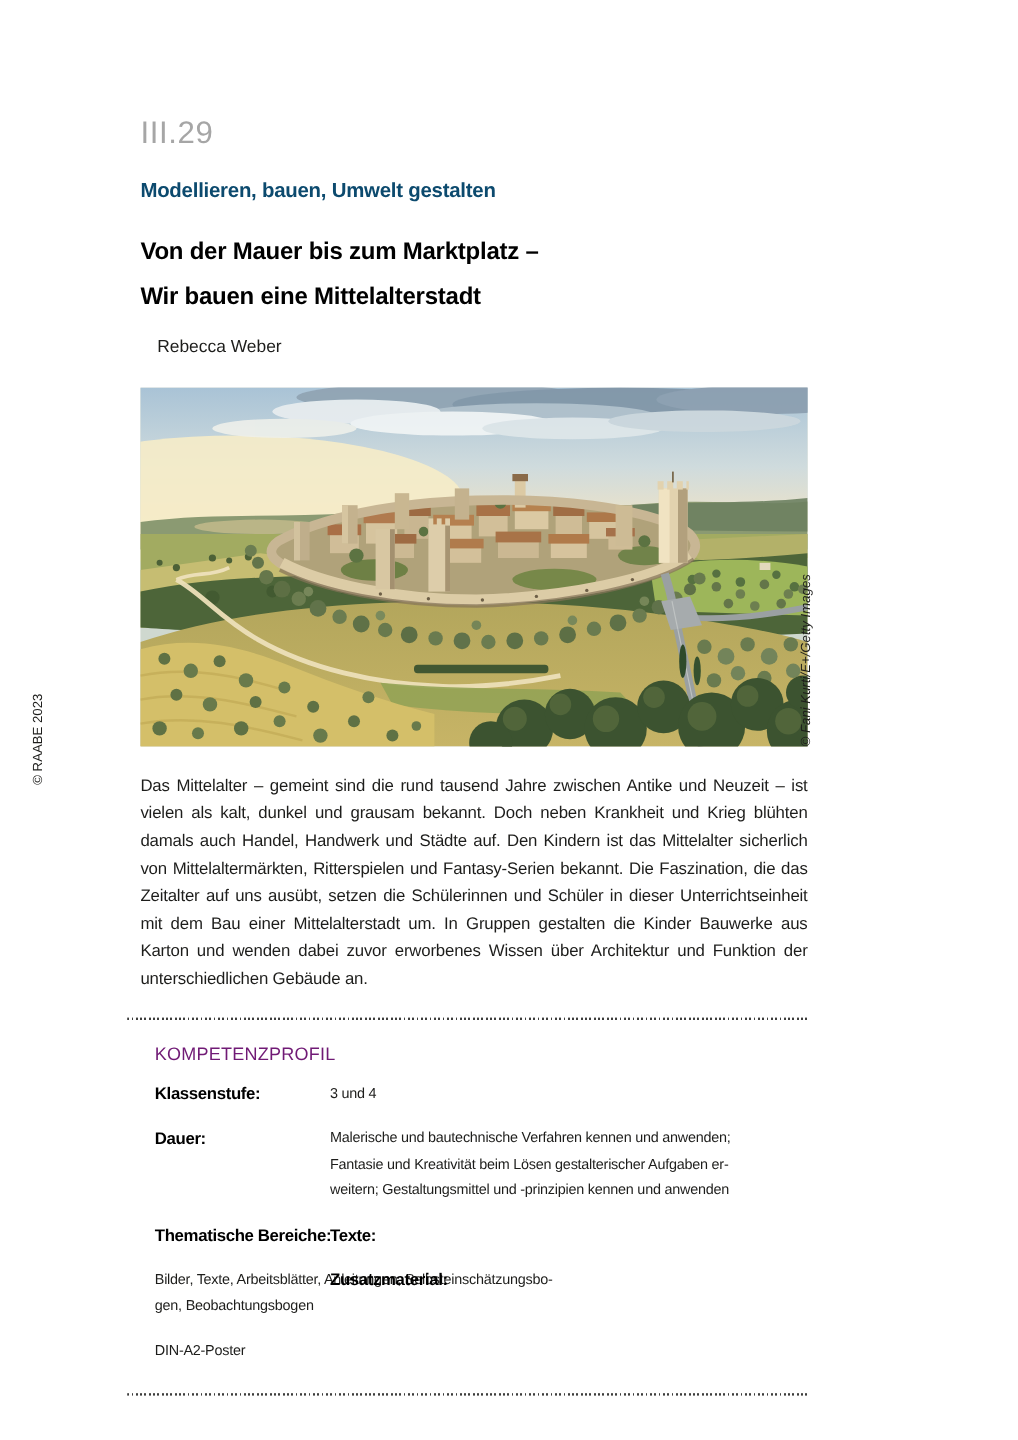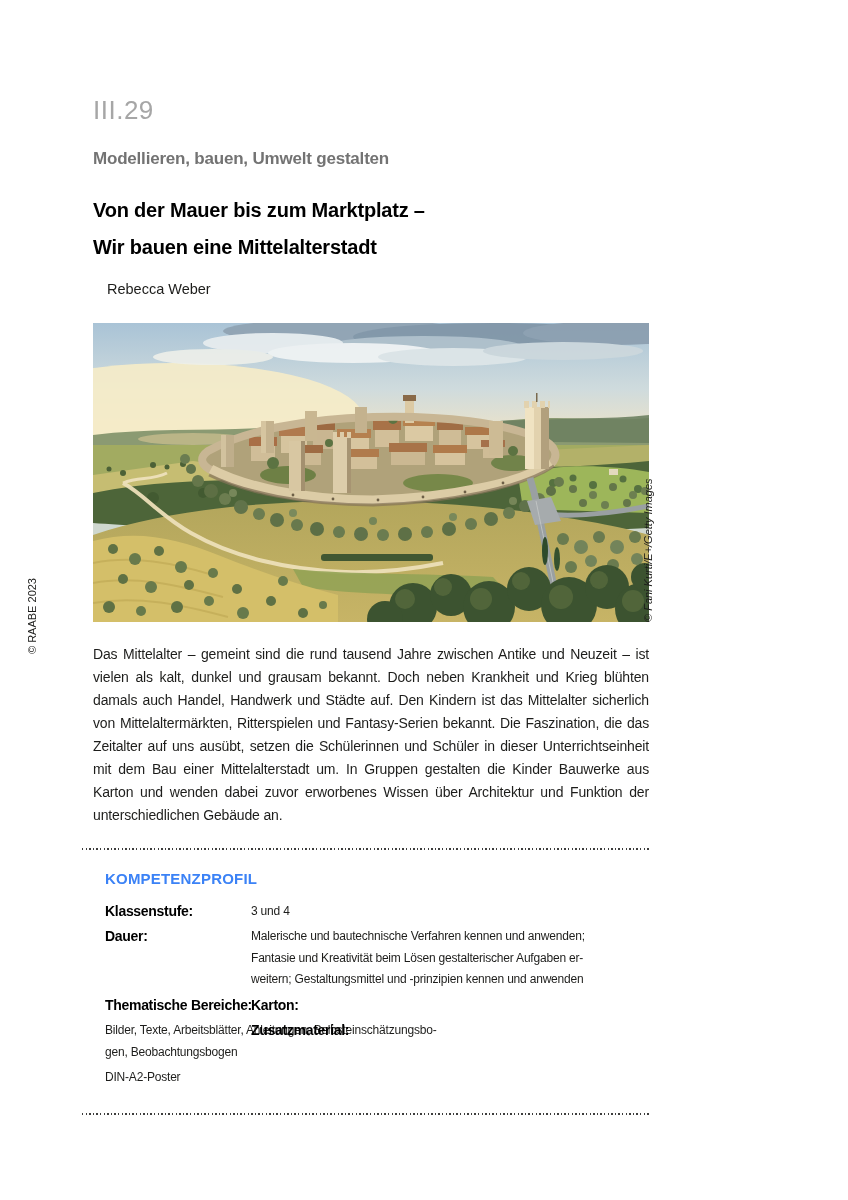--- a/index.html
+++ b/index.html
@@ -1,22 +1,22 @@
 <!DOCTYPE html>
 <html><head>
 <meta charset="utf-8">
 <style>
   html,body{margin:0;padding:0;background:#ffffff;}
   .page{
     position:relative; width:848px; height:1200px; background:#fff; overflow:hidden;
     font-family:"Liberation Sans", sans-serif; color:#1d1d1b;
   }
-  .content{position:absolute; left:93px; top:96px; width:556px;}
+  .content{position:absolute; left:117px; top:96px; width:556px;}
   .section-number{font-size:26px; line-height:1.1; color:#a6a6a6; letter-spacing:0.5px; margin:0 0 24px 0; font-weight:400;}
-  .series-title{font-size:17px; font-weight:bold; color:#737373; margin:0 0 23px 0; letter-spacing:-0.2px;}
+  .series-title{font-size:17px; font-weight:bold; color:#0c4a6e; margin:0 0 23px 0; letter-spacing:-0.2px;}
   .page-title{font-size:20px; font-weight:bold; color:#000; line-height:37px; margin:0 0 15px 0; letter-spacing:-0.2px; white-space:pre-line;}
   .author{font-size:14.5px; margin:0 0 26px 14px;}
   .figure{position:relative; width:556px; height:299px; margin:0 0 21px 0; background:#cfd8cf;}
   .figure svg{display:block;}
   .photo-credit{
     position:absolute; left:100%; bottom:0; margin-left:5px;
     transform-origin:left bottom; transform:rotate(-90deg);
     font-size:11px; font-style:italic; white-space:nowrap; color:#1d1d1b;
   }
   .copyright-sidebar{
@@ -25,22 +25,22 @@
     font-size:11px; white-space:nowrap; color:#1d1d1b;
   }
   .intro{font-size:14px; line-height:23px; text-align:justify; letter-spacing:-0.15px; margin:0 0 21px 0;}
   .divider{
     height:2px; width:567px; margin-left:-11px;
     background:repeating-linear-gradient(90deg,#3d3d3c 0 1.5px, transparent 1.5px 3.6px);
   }
   .divider.top{margin-bottom:20px;}
   .divider.bottom{margin-top:24px;}
   .profile{padding-left:12px;}
-  .profile-heading{font-size:15px; font-weight:bold; color:#3b82f6; letter-spacing:0.2px; margin:0 0 14px 0;}
-  .profile-table{display:grid; grid-template-columns:146px 1fr; row-gap:4px;}
+  .profile-heading{font-size:15px; font-weight:normal; color:#701a75; letter-spacing:0.2px; margin:0 0 14px 0;}
+  .profile-table{display:grid; grid-template-columns:146px 1fr; row-gap:16px;}
   .profile-label{font-weight:bold; color:#000; font-size:14px; line-height:21.5px; letter-spacing:-0.3px; white-space:nowrap;}
   .profile-value{font-size:12px; line-height:21.5px; letter-spacing:-0.2px; white-space:pre; }
 </style>
 </head>
 <body>
 
 <div class="page">
 
   <span class="copyright-sidebar">© RAABE 2023</span>
 
@@ -341,21 +341,21 @@
     <div class="profile">
       <div class="profile-heading">KOMPETENZPROFIL</div>
       <div class="profile-table">
         <span class="profile-label">Klassenstufe:</span>
         <span class="profile-value">3 und 4</span>
         <span class="profile-label">Dauer:</span>
         <span class="profile-value">Malerische und bautechnische Verfahren kennen und anwenden;
 Fantasie und Kreativität beim Lösen gestalterischer Aufgaben er-
 weitern; Gestaltungsmittel und -prinzipien kennen und anwenden</span>
         <span class="profile-label">Thematische Bereiche:</span>
-        <span class="profile-label">Karton:</span>
+        <span class="profile-label">Texte:</span>
         <span class="profile-value">Bilder, Texte, Arbeitsblätter, Anleitungen, Selbsteinschätzungsbo-
 gen, Beobachtungsbogen</span>
         <span class="profile-label">Zusatzmaterial:</span>
         <span class="profile-value">DIN-A2-Poster</span>
       </div>
     </div>
 
     <div class="divider bottom"></div>
 
   </div>

